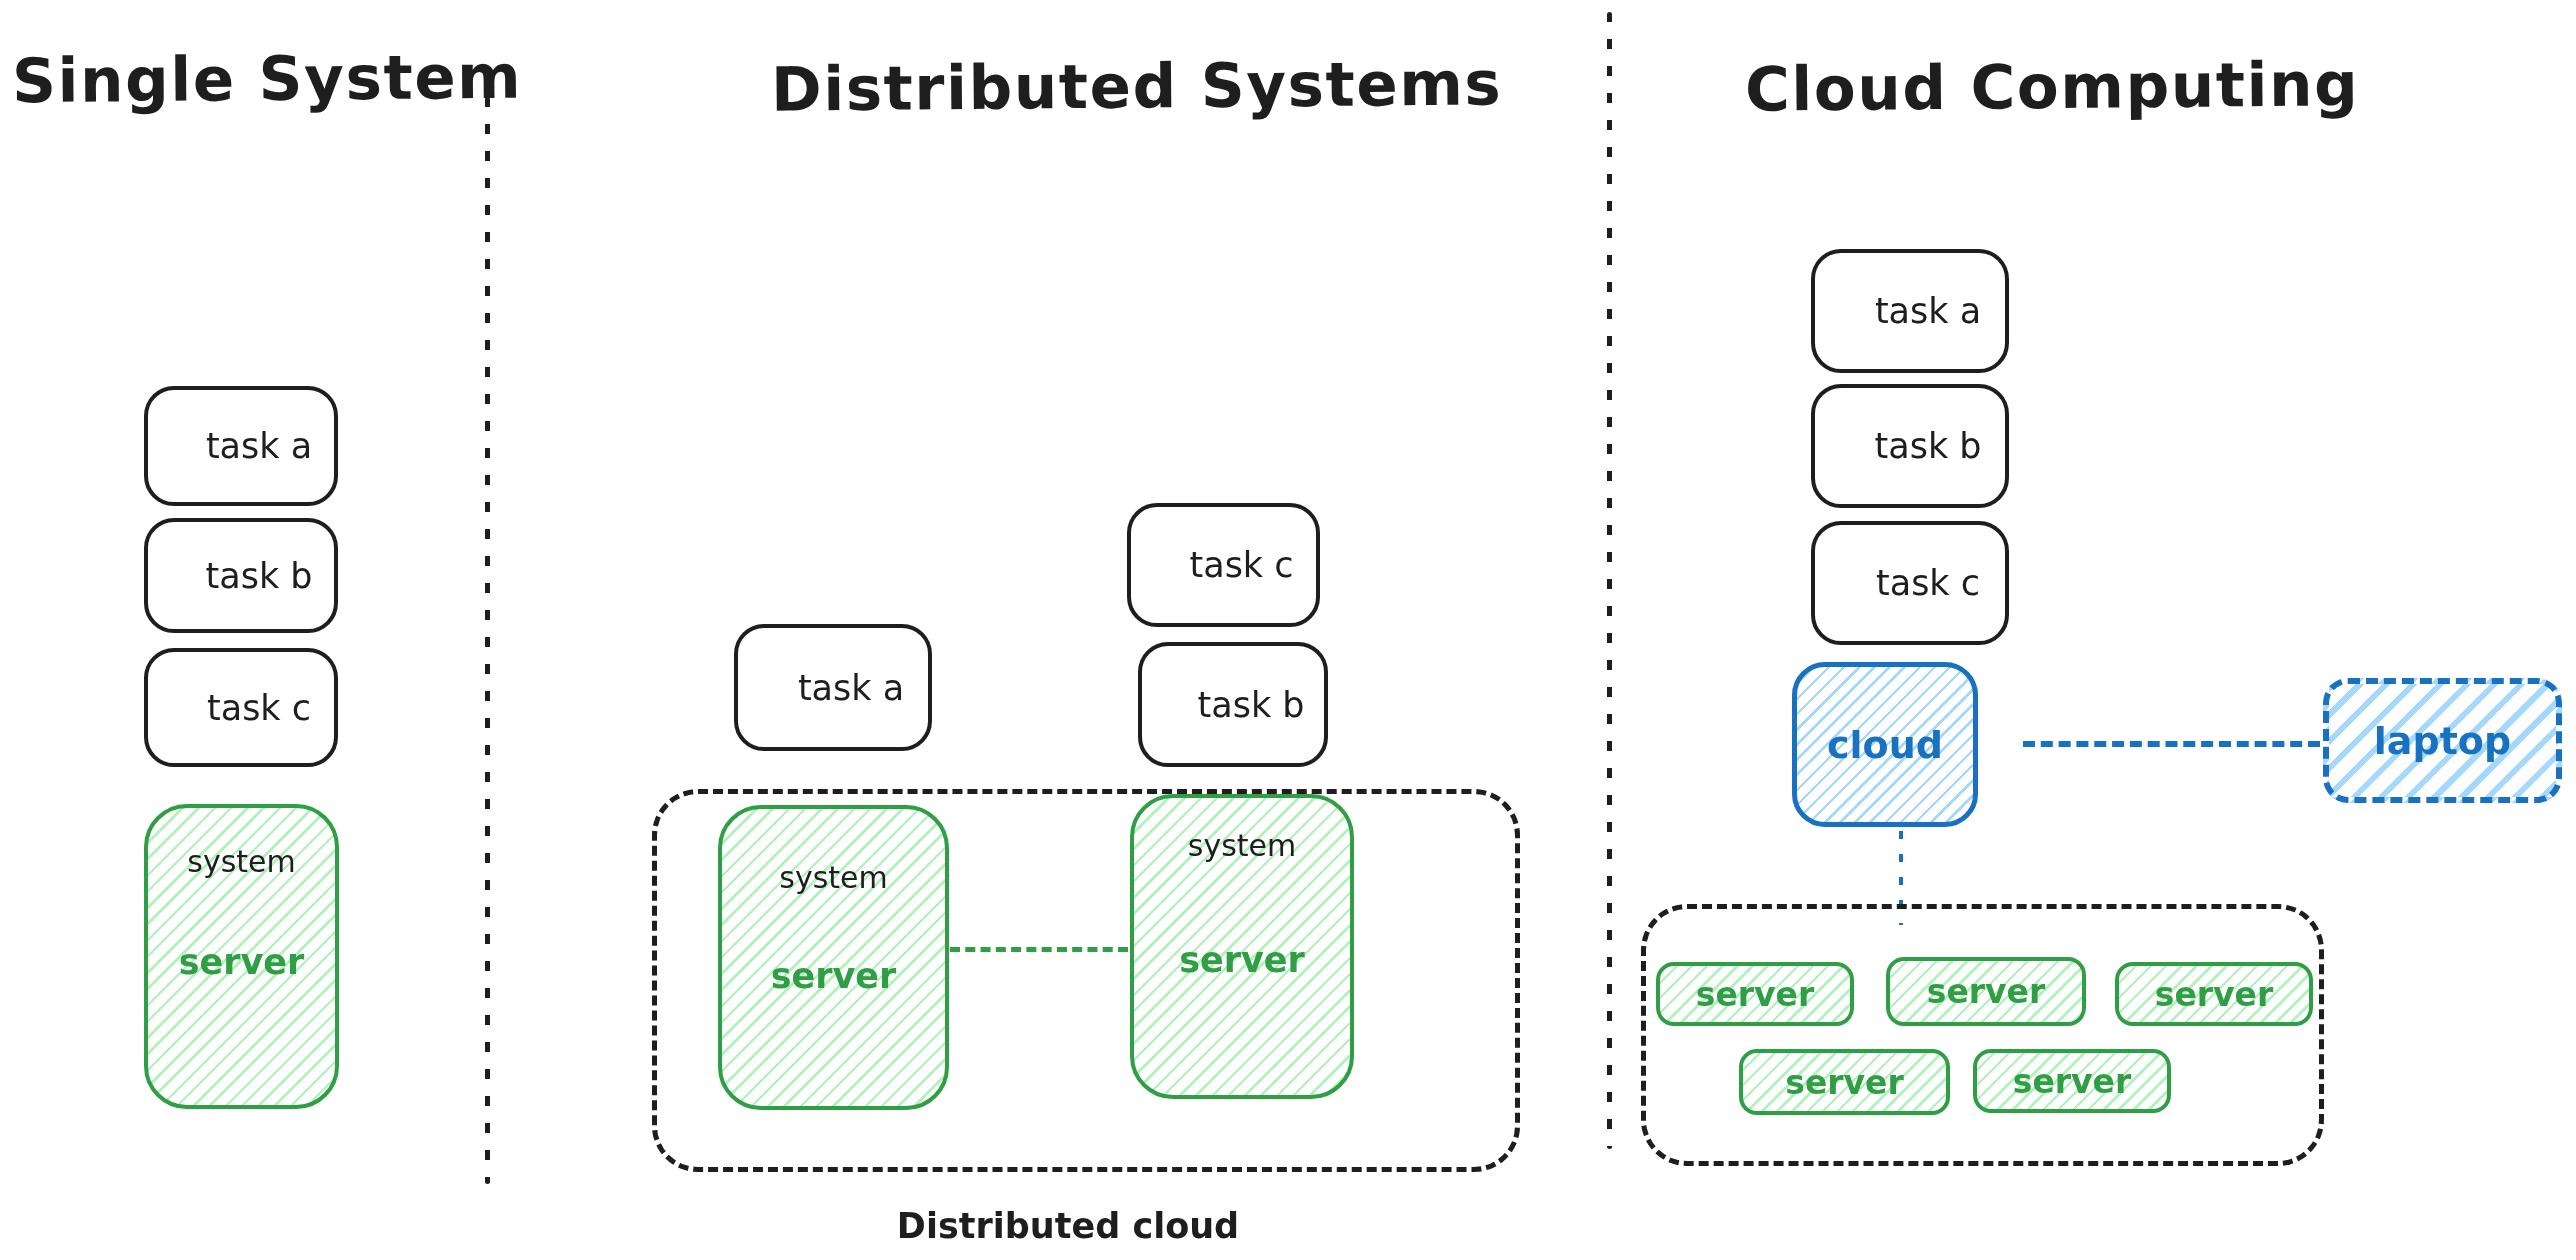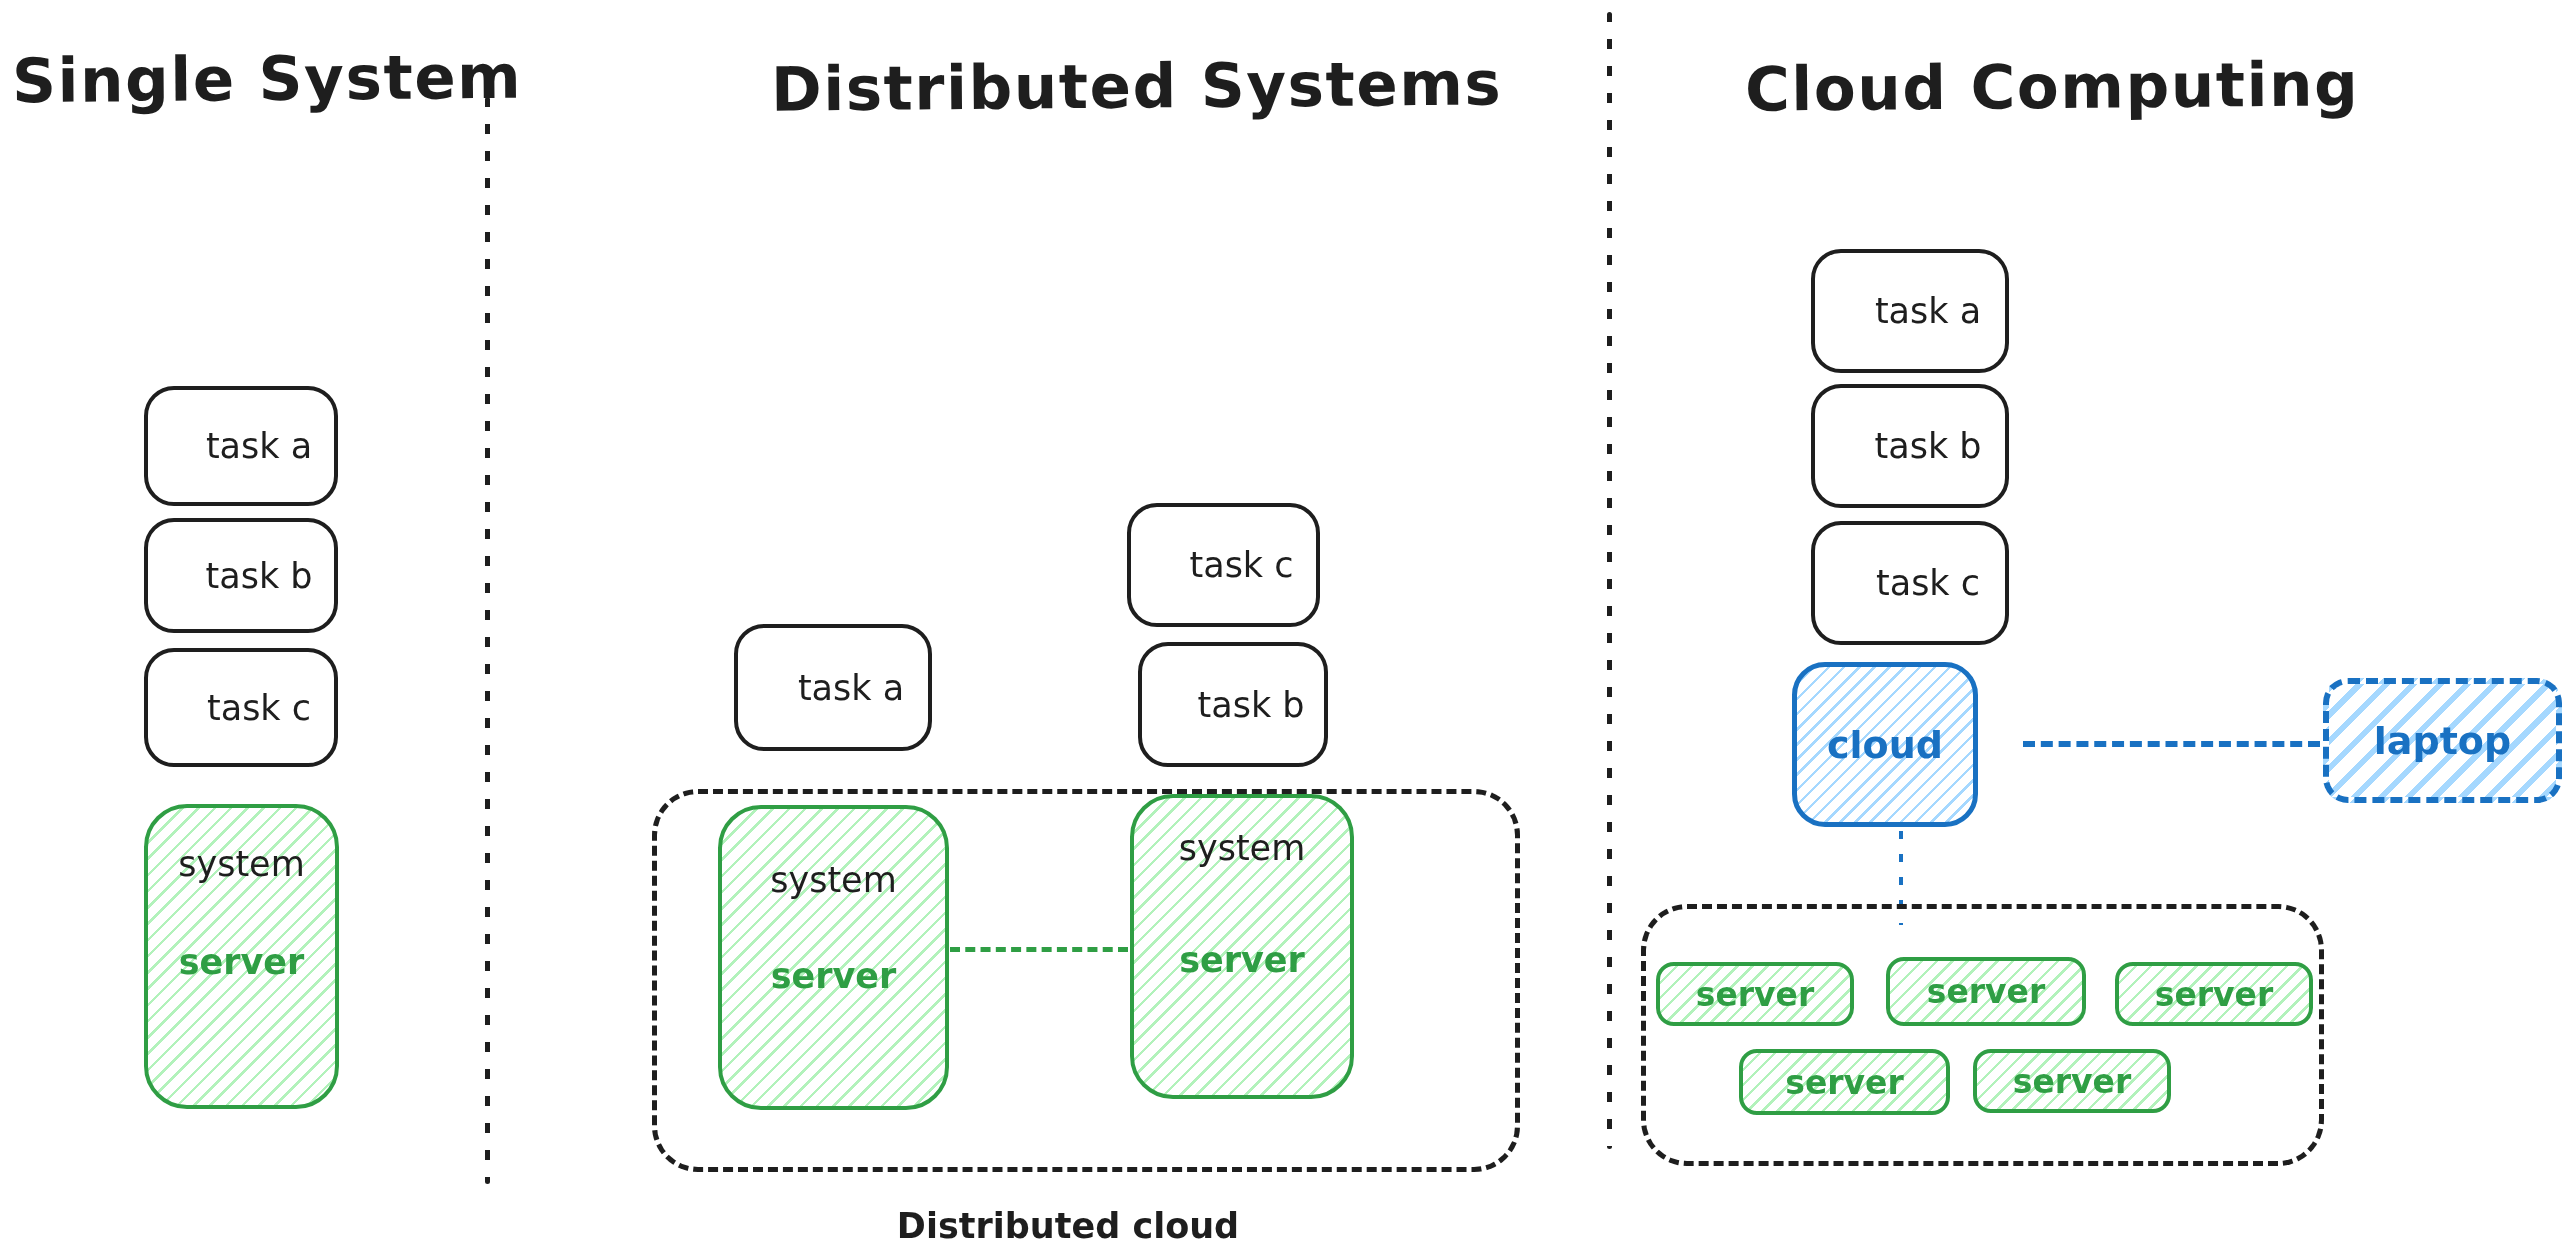--- a/index.html
+++ b/index.html
@@ -49,21 +49,21 @@
 
   
   .green-box{
     border:4.1px solid var(--green);
     border-radius:43px;
     background-image:repeating-linear-gradient(135deg,var(--green-hatch) 0 2.5px,transparent 2.5px 11.5px);
     background-color:var(--bg);
   }
   .green-box .sys-label{
     position:absolute;left:0;right:0;text-align:center;
-    font-size:35px;color:var(--ink);
+    font-size:30px;color:var(--ink);
   }
   .green-box .srv-label{
     position:absolute;left:0;right:0;text-align:center;
     font-size:35px;color:var(--green);font-weight:600;
   }
 
   
   .dashed-container{
     position:absolute;
     border:5.8px dashed var(--ink);

